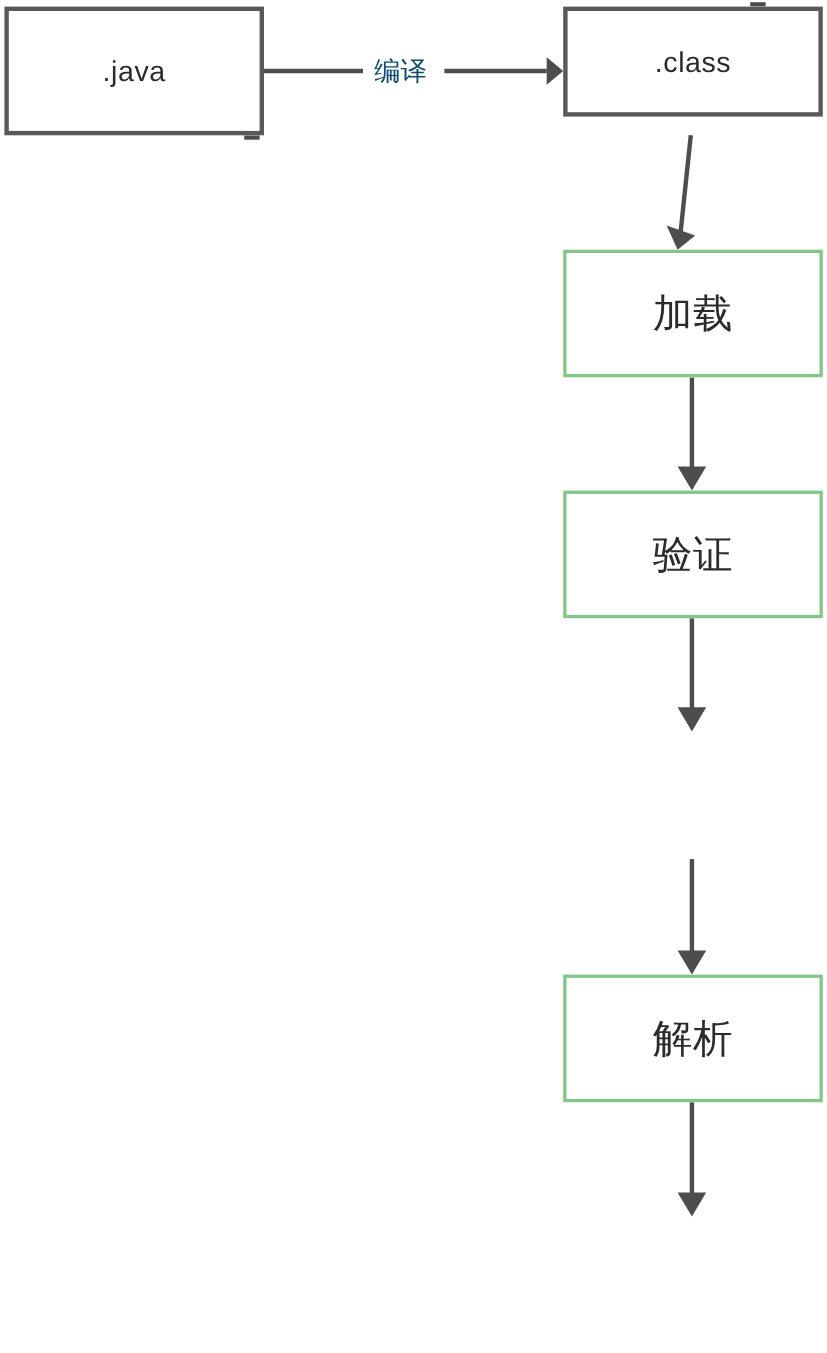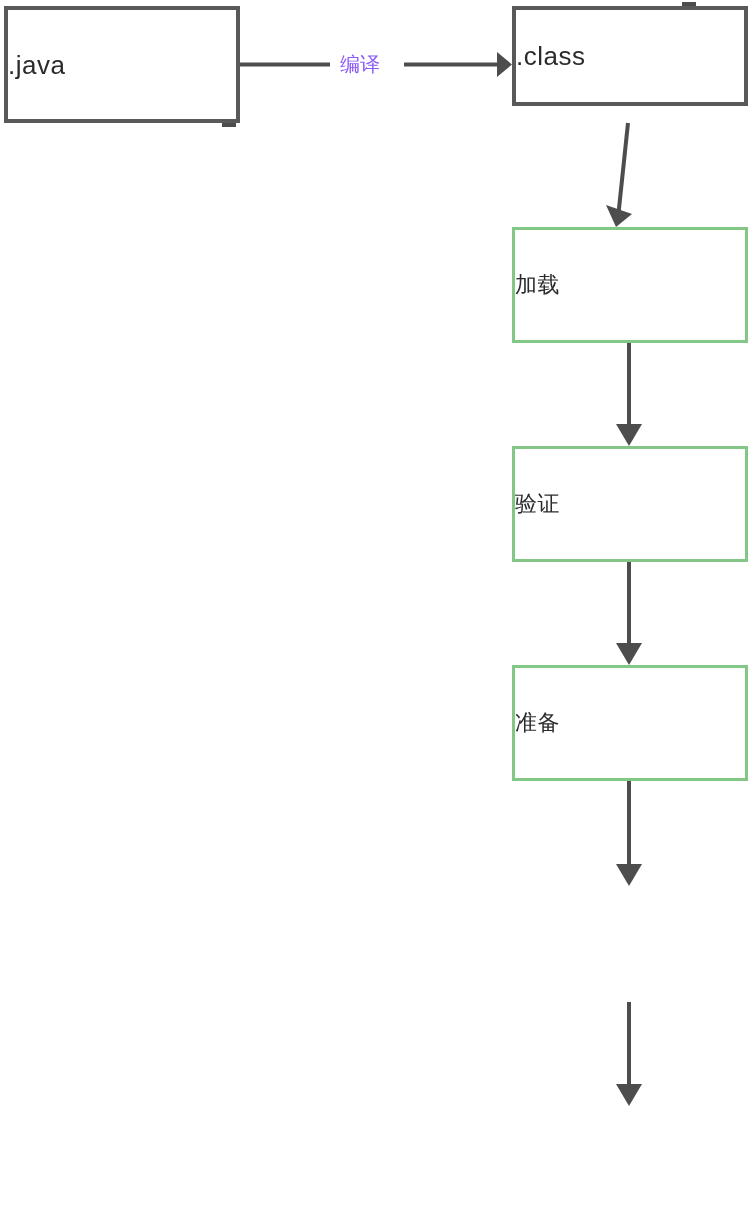--- a/index.html
+++ b/index.html
@@ -23,41 +23,42 @@
     left: 0;
     width: 752px;
     height: 1230px;
   }
   .node {
     position: absolute;
     box-sizing: border-box;
     background: #ffffff;
     display: flex;
     align-items: center;
+    justify-content: center;
   }
   .node-gray {
     border: 4px solid #595959;
   }
   .node-green {
     border: 3px solid #82c785;
   }
   .node-label {
-    font-size: 22px;
+    font-size: 36px;
     color: #2b2b2b;
     line-height: 1;
     letter-spacing: 0.5px;
     white-space: nowrap;
   }
   .node-label-latin {
     font-size: 26px;
   }
   .edge-label {
     position: absolute;
-    font-size: 20px;
-    color: #8b5cf6;
+    font-size: 24px;
+    color: #0c4a6e;
     background: #ffffff;
     padding: 2px 8px;
     white-space: nowrap;
     line-height: 1;
   }
   .corner-tick {
     position: absolute;
     background: #4d4d4d;
   }
 </style>
@@ -112,21 +113,21 @@
   </div>
 
   <div class="node node-green" style="left:512px; top:227px; width:236px; height:116px;">
     <span class="node-label">加载</span>
   </div>
 
   <div class="node node-green" style="left:512px; top:446px; width:236px; height:116px;">
     <span class="node-label">验证</span>
   </div>
 
-  <div class="node node-green" style="left:512px; top:665px; width:236px; height:116px;">
-    <span class="node-label">准备</span>
+
+  <div class="node node-green" style="left:512px; top:886px; width:236px; height:116px;">
+    <span class="node-label">解析</span>
   </div>
-
 
 
   <div class="edge-label" style="left:332px; top:52px;">编译</div>
 
 </div>
 
 </body></html>

